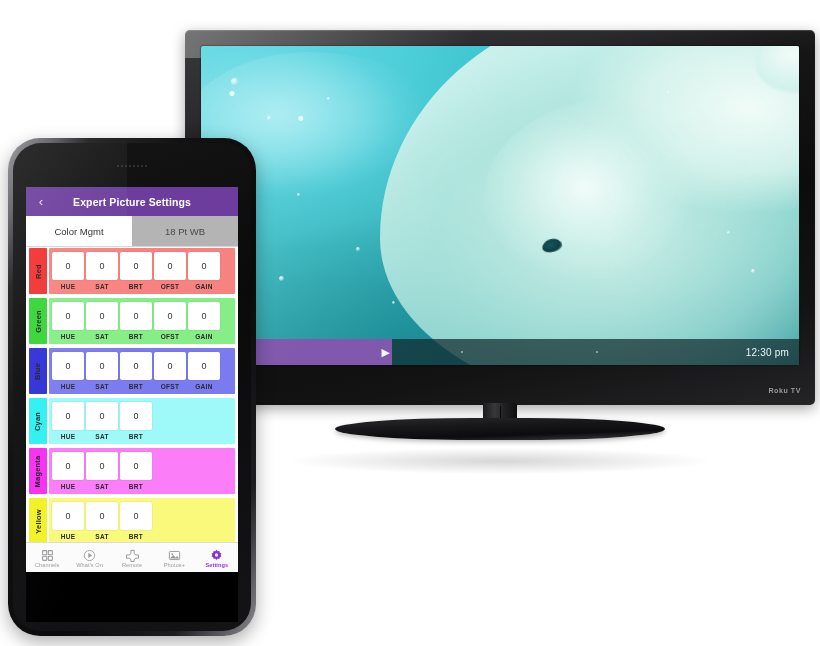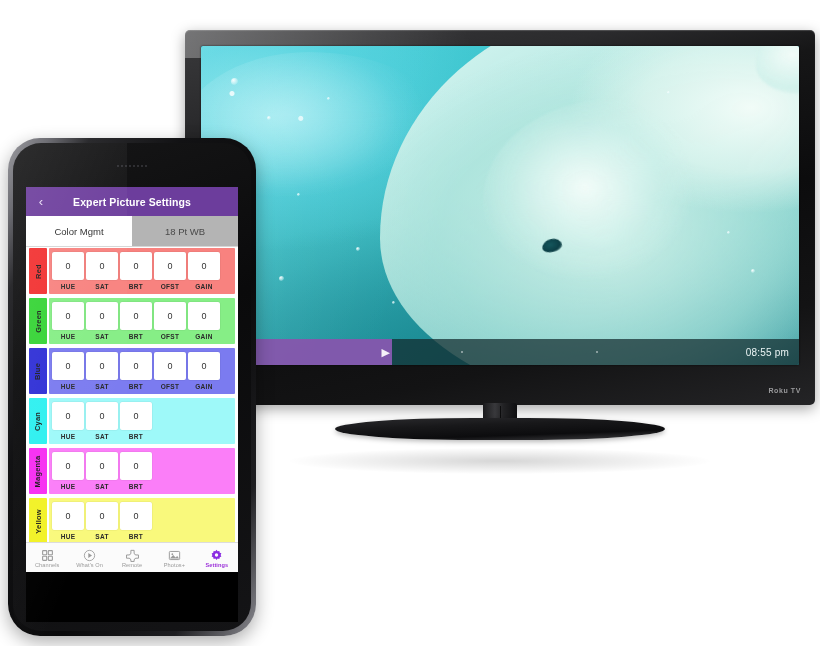--- a/index.html
+++ b/index.html
@@ -253,21 +253,21 @@
       </div>
 
       <div class="screen-vignette"></div>
       <div class="screen-gloss"></div>
 
       <div class="playbar">
         <div class="playbar-progress" style="width: 32%;"></div>
         <div class="play-glyph">▶</div>
         <div class="tick" style="left:43.5%;"></div>
         <div class="tick" style="left:66%;"></div>
-        <div class="playbar-time">08:55 pm</div>
+        <div class="playbar-time">12:30 pm</div>
       </div>
     </div>
 
     <div class="tv-brand">Roku TV</div>
   </div>
   <div class="tv-base-shadow" style="left:500px;top:448px;transform:translateX(-50%);"></div>
   <div class="tv-neck" style="left:500px;"></div>
   <div class="tv-base" style="left:500px;"></div>
 
   <div class="phone">

